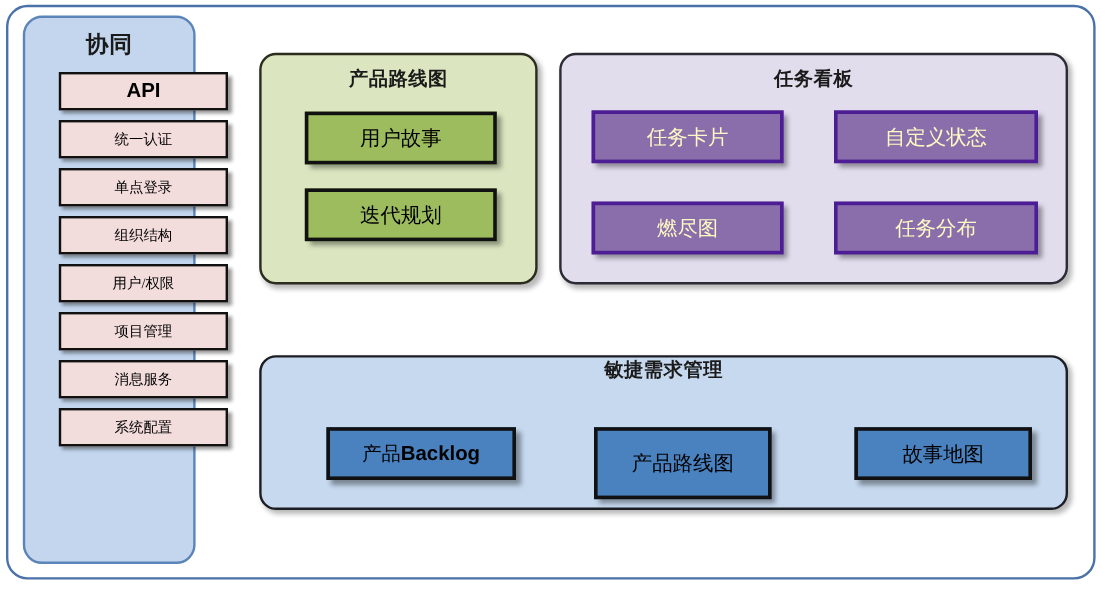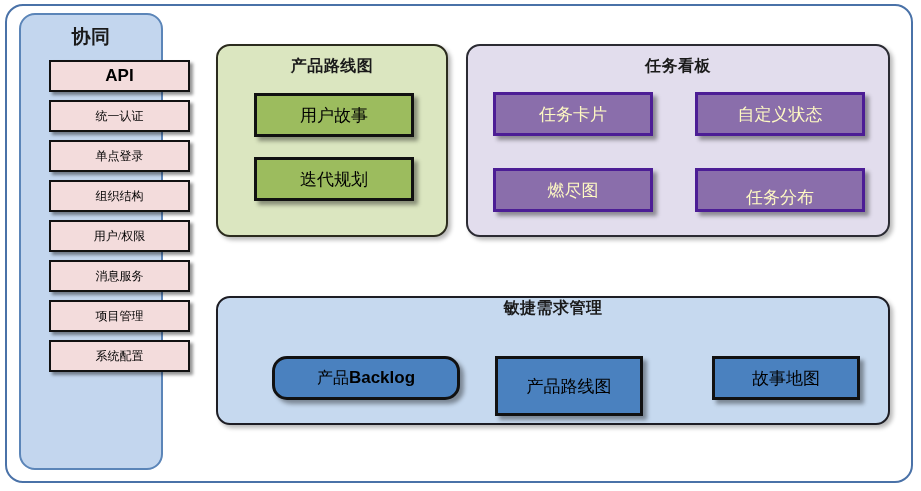--- a/index.html
+++ b/index.html
@@ -141,21 +141,21 @@
     align-items: center;
     justify-content: center;
     font-family: "Liberation Serif", "DejaVu Serif", serif;
     font-size: 17px;
     color: #fef9c3;
     box-shadow: 4px 4px 4px rgba(0,0,0,0.38);
   }
   #purple-box-0 { left: 25px;  top: 46px;  width: 160px; height: 44px; }
   #purple-box-1 { left: 227px; top: 46px;  width: 170px; height: 44px; }
   #purple-box-2 { left: 25px;  top: 122px; width: 160px; height: 44px; }
-  #purple-box-3 { left: 227px; top: 122px; width: 170px; height: 44px; align-items: flex-end; }
+  #purple-box-3 { left: 227px; top: 122px; width: 170px; height: 44px; }
 
   
   #agile-panel {
     left: 216px;
     top: 296px;
     width: 674px;
     height: 129px;
     background: #c6d9ef;
     border: 2px solid #1d1d24;
     box-shadow: 3px 3px 4px rgba(0,0,0,0.28);
@@ -175,21 +175,21 @@
     font-size: 17px;
     color: #000000;
     box-shadow: 4px 4px 4px rgba(0,0,0,0.38);
   }
   .blue-box.is-mixed { font-size: 16px; }
   .blue-box.is-mixed .latin {
     font-family: "Liberation Sans", "DejaVu Sans", sans-serif;
     font-weight: bold;
     font-size: 17px;
   }
-  #blue-box-0 { left: 54px;  top: 58px; width: 188px; height: 44px; border-radius: 15px; }
+  #blue-box-0 { left: 54px;  top: 58px; width: 158px; height: 44px; }
   #blue-box-1 { left: 277px; top: 58px; width: 148px; height: 60px; }
   #blue-box-2 { left: 494px; top: 58px; width: 148px; height: 44px; }
 </style>
 </head>
 <body>
 
 <div id="canvas">
 
   <div id="outer-frame"></div>
 
@@ -205,24 +205,24 @@
       <div class="sidebar-item">
         <span>单点登录</span>
       </div>
       <div class="sidebar-item">
         <span>组织结构</span>
       </div>
       <div class="sidebar-item">
         <span>用户/权限</span>
       </div>
       <div class="sidebar-item">
+        <span>项目管理</span>
+      </div>
+      <div class="sidebar-item">
         <span>消息服务</span>
-      </div>
-      <div class="sidebar-item">
-        <span>项目管理</span>
       </div>
       <div class="sidebar-item">
         <span>系统配置</span>
       </div>
     </div>
   </div>
 
   <div class="panel" id="iteration-panel">
     <div class="panel-title">产品路线图</div>
     <div class="green-box" id="green-box-0">

